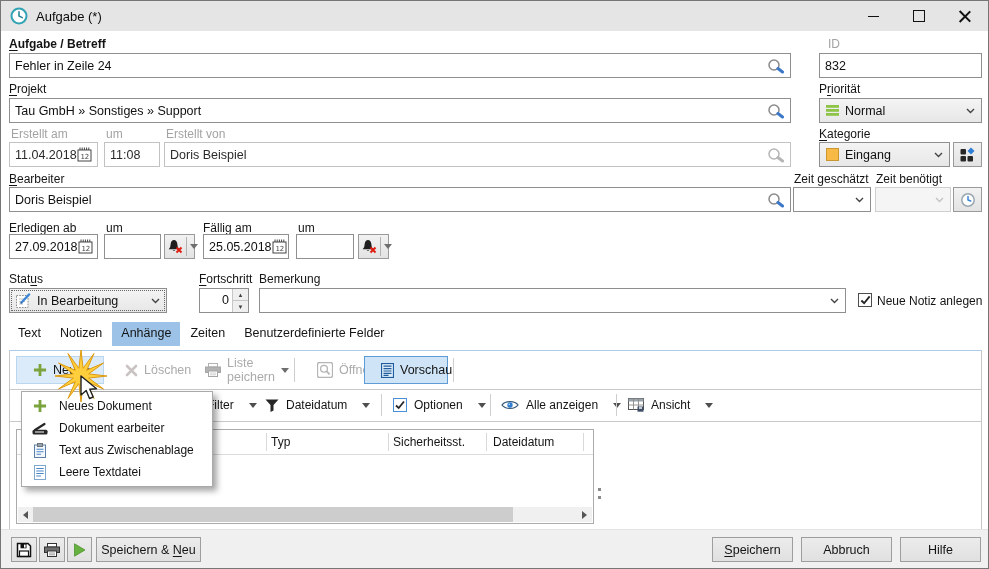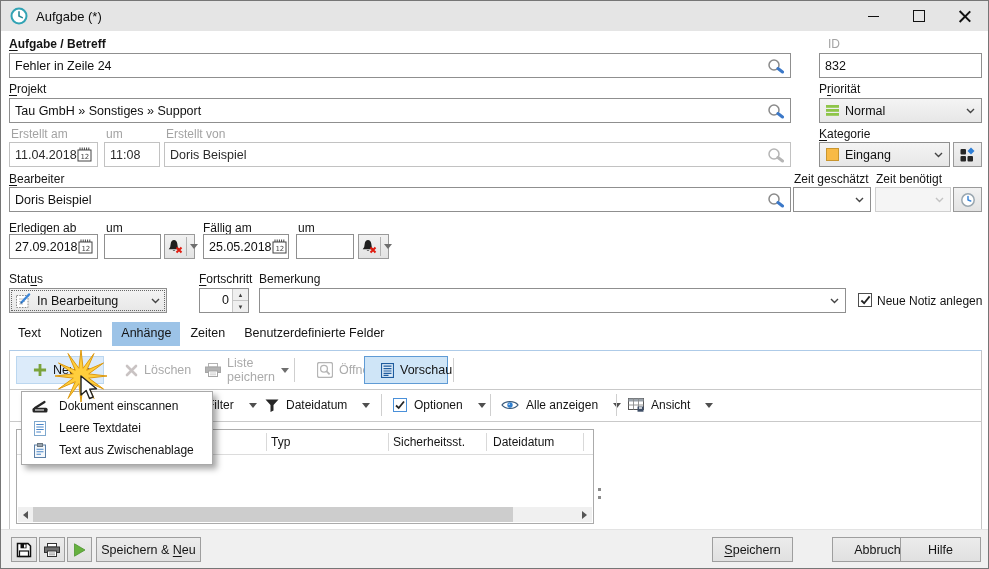--- a/index.html
+++ b/index.html
@@ -458,46 +458,54 @@
       </div>
     </div>
 
     <div class="dot" style="left:588px;top:137px"></div>
     <div class="dot" style="left:588px;top:145px"></div>
   </div>
 
   <div class="menu">
     <div class="mitem">
       <span class="mic">
+          <svg width="14" height="14" viewBox="0 0 15 15">
+            <path d="M6 1 h3 v5 h5 v3 h-5 v5 h-3 v-5 h-5 v-3 h5 Z" fill="#7aa33c"></path>
+          </svg>
+        </span>
+      <span>Neues Dokument</span>
+    </div>
+    <div class="mitem">
+      <span class="mic">
           <svg width="16" height="13" viewBox="0 0 16 13">
             <line x1="3" y1="8" x2="12.5" y2="2" stroke="#262626" stroke-width="2.2" stroke-linecap="round"></line>
             <rect x="0.5" y="7.8" width="15" height="4.7" rx="1.5" fill="#262626"></rect>
             <line x1="3" y1="10" x2="12" y2="10" stroke="#fff" stroke-width="1"></line>
           </svg>
         </span>
-      <span>Dokument einscannen</span>
-    </div>
-    <div class="mitem">
-      <span class="mic">
-          <svg width="12" height="15" viewBox="0 0 12 15">
-            <rect x="0.5" y="0.5" width="11" height="14" fill="#fff" stroke="#7fa8ce"></rect>
-            <path d="M2.3 3.5 H9.7 M2.3 6 H9.7 M2.3 8.5 H9.7 M2.3 11 H7" stroke="#4a86c8" stroke-width="1.1"></path>
-          </svg>
-        </span>
-      <span>Leere Textdatei</span>
+      <span>Dokument earbeiter</span>
     </div>
     <div class="mitem">
       <span class="mic">
           <svg width="12" height="15" viewBox="0 0 12 15">
             <rect x="0.5" y="2" width="11" height="12.5" fill="#f4f7fa" stroke="#5b7fa6"></rect>
             <rect x="3.5" y="0.5" width="5" height="3" fill="#98a2ab" stroke="#6b7680"></rect>
             <path d="M2.5 6.2 H9.5 M2.5 8.7 H9.5 M2.5 11.2 H7" stroke="#4a86c8" stroke-width="1.1"></path>
           </svg>
         </span>
       <span>Text aus Zwischenablage</span>
+    </div>
+    <div class="mitem">
+      <span class="mic">
+          <svg width="12" height="15" viewBox="0 0 12 15">
+            <rect x="0.5" y="0.5" width="11" height="14" fill="#fff" stroke="#7fa8ce"></rect>
+            <path d="M2.3 3.5 H9.7 M2.3 6 H9.7 M2.3 8.5 H9.7 M2.3 11 H7" stroke="#4a86c8" stroke-width="1.1"></path>
+          </svg>
+        </span>
+      <span>Leere Textdatei</span>
     </div>
   </div>
 
   <div class="abs" style="left:52px;top:347px;z-index:50">
     <svg width="56" height="56" viewBox="0 0 56 56">
         <polygon points="54,28 35.7,30.1 50.5,41 33.7,33.7 41,50.5 30.1,35.7 28,54 25.9,35.7 15,50.5 22.3,33.7 5.5,41 20.3,30.1 2,28 20.3,25.9 5.5,15 22.3,22.3 15,5.5 25.9,20.3 28,2 30.1,20.3 41,5.5 33.7,22.3 50.5,15 35.7,25.9" fill="#ffce3c" stroke="#de9a10" stroke-width="1"></polygon>
       </svg>
   </div>
   <div class="abs" style="left:78px;top:374px;z-index:55">
     <svg width="22" height="26" viewBox="0 0 22 26">
@@ -532,17 +540,17 @@
             <polygon points="1.5,0.8 12,7 1.5,13.2" fill="#66b13f" stroke="#4e9430" stroke-width="0.8"></polygon>
           </svg>
         </span>
     </div>
     <div class="btn" style="left:95px;width:105px">
       <span><span>Speichern &amp; </span><span class="acc">N</span><span>eu</span></span>
     </div>
     <div class="btn" style="left:711px;width:81px">
       <span><span></span><span class="acc">S</span><span>peichern</span></span>
     </div>
-    <div class="btn" style="left:831px;width:91px">Abbruch</div>
+    <div class="btn" style="left:800px;width:91px">Abbruch</div>
     <div class="btn" style="left:899px;width:81px">Hilfe</div>
   </div>
 
 </div>
 
 </body></html>

